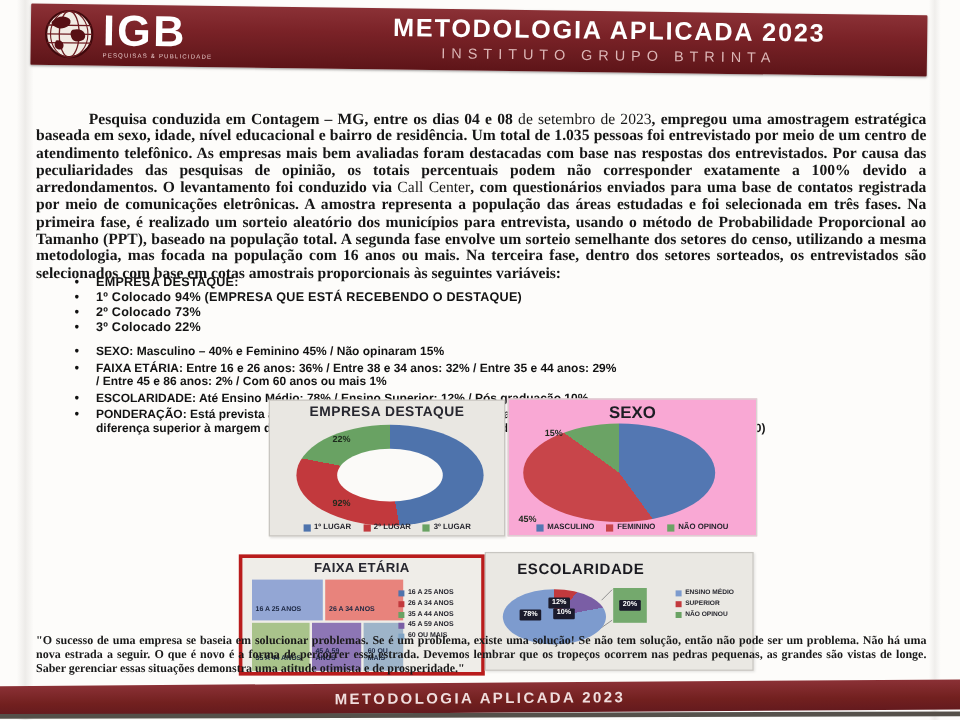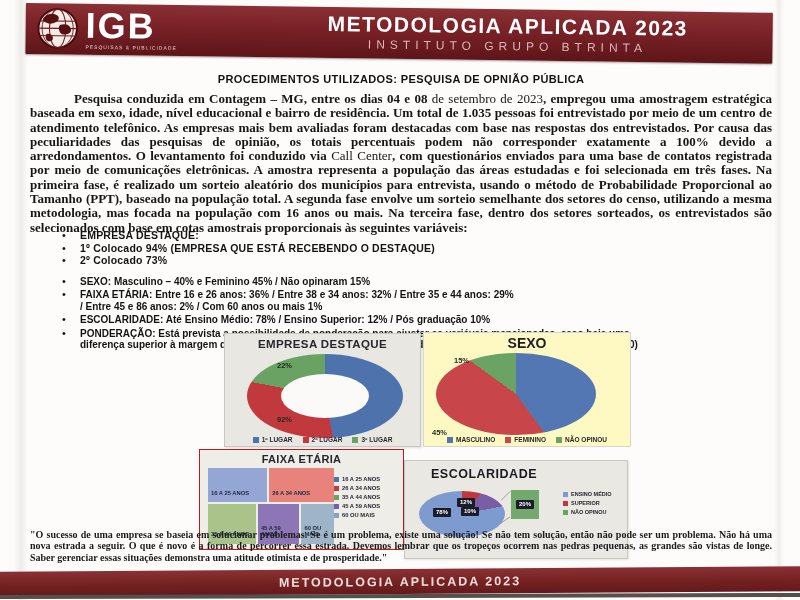--- a/index.html
+++ b/index.html
@@ -59,26 +59,26 @@
   .pie{position:absolute;border-radius:50%;}
   .pct{position:absolute;font-size:7.5px;font-weight:bold;color:#1d2a1d;}
 
   
   .panel-empresa{left:199px;top:333px;width:197px;height:114px;background:#e9e7e2;border:1px solid #c8c6c1;box-shadow:1px 1px 2px rgba(0,0,0,0.12);margin-left:25px;}
   .panel-empresa .chart-title{margin-top:4px;font-size:11.5px;letter-spacing:0.4px;}
   .donut{left:22px;top:20px;width:156px;height:84px;}
   .donut-hole{position:absolute;left:50%;top:50%;transform:translate(-50%,-50%);width:88px;height:44px;background:#fbfaf8;border-radius:50%;}
 
   
-  .panel-sexo{left:423px;top:332px;width:208px;height:115px;background:#fef9c3;border:1px solid #d7d5d0;}
+  .panel-sexo{left:423px;top:332px;width:208px;height:115px;background:#f9a8d4;border:1px solid #d7d5d0;}
   .panel-sexo .chart-title{margin-top:2px;font-size:14px;color:#1d1d24;}
   .pie-sexo{left:12px;top:20px;width:160px;height:82px;}
 
   
-  .panel-faixa{left:199px;top:449px;width:205px;height:101px;background:#efede8;border:1px solid #b91c1c;}
+  .panel-faixa{left:199px;top:462px;width:205px;height:101px;background:#efede8;border:3px solid #b91c1c;}
   .panel-faixa .chart-title{margin-top:3px;font-size:11px;letter-spacing:0.3px;}
   .treemap{position:absolute;left:8px;top:18px;width:126px;height:76px;display:flex;flex-direction:column;gap:2px;}
   .tm-row{display:flex;gap:2px;}
   .tm-r1{flex:0 0 45%;}
   .tm-r2{flex:1;}
   .tm-block{display:flex;align-items:flex-end;padding:0 2px 6px 3px;box-sizing:border-box;}
   .tm-label{font-size:5.8px;font-weight:bold;color:#1c2742;line-height:1.15;}
   .b1{flex:0 0 47%;} .b2{flex:1;} .b3{flex:0 0 38%;} .b4{flex:0 0 33%;} .b5{flex:1;}
   .legend-col{position:absolute;display:flex;flex-direction:column;gap:3px;}
   .legend-col .legend-item{font-size:5.8px;}
@@ -132,36 +132,39 @@
         <span class="logo-igb">IGB</span>
         <span class="logo-sub">PESQUISAS &amp; PUBLICIDADE</span>
       </div>
     </div>
     <div class="banner-titles">
       <div class="banner-main">METODOLOGIA APLICADA 2023</div>
       <div class="banner-sub">INSTITUTO GRUPO BTRINTA</div>
     </div>
   </div>
 
-  <div class="doc-title">PROCEDIMENTOS UTILIZADOS: PESQUISA DE OPNIÃO PÚBLICA</div>
 
   <div class="intro"><span>Pesquisa conduzida em  Contagem – MG, entre os dias 04 e 08 </span><b>de setembro de 2023</b><span>, empregou uma amostragem estratégica baseada em sexo, idade, nível educacional e bairro de residência. Um total de 1.035 pessoas foi entrevistado por meio de um centro de atendimento telefônico. As empresas mais bem avaliadas foram destacadas com base nas respostas dos entrevistados. Por causa das peculiaridades das pesquisas de opinião, os totais percentuais podem não corresponder exatamente a 100% devido a arredondamentos. O levantamento foi conduzido via </span><b>Call Center</b><span>, com questionários enviados para uma base de contatos registrada por meio de comunicações eletrônicas. A amostra representa a população das áreas estudadas e foi selecionada em três fases. Na primeira fase, é realizado um sorteio aleatório dos municípios para entrevista, usando o método de Probabilidade Proporcional ao Tamanho (PPT), baseado na população total. A segunda fase envolve um sorteio semelhante dos setores do censo, utilizando a mesma metodologia, mas focada na população com 16 anos ou mais. Na terceira fase, dentro dos setores sorteados, os entrevistados são selecionados com base em cotas amostrais proporcionais às seguintes variáveis:</span></div>
 
   <div class="bullets">
     <div class="bullet-row g1">
         <span class="marker"></span>
         <span class="bullet-text">EMPRESA DESTAQUE:</span>
       </div>
     <div class="bullet-row g1">
         <span class="marker"></span>
         <span class="bullet-text">1º Colocado 94% (EMPRESA QUE ESTÁ RECEBENDO O DESTAQUE)</span>
       </div>
     <div class="bullet-row g1">
         <span class="marker"></span>
         <span class="bullet-text">2º Colocado 73%</span>
+      </div>
+    <div class="bullet-row g1">
+        <span class="marker"></span>
+        <span class="bullet-text">3º Colocado 22%</span>
       </div>
     <div class="bullet-row gap-above">
         <span class="marker"></span>
         <span class="bullet-text">SEXO: Masculino – 40% e Feminino 45% / Não opinaram 15%</span>
       </div>
     <div class="bullet-row sp-above">
         <span class="marker"></span>
         <span class="bullet-text"><span>FAIXA ETÁRIA: Entre 16 e 26 anos: 36% / Entre 38 e 34 anos: 32% / Entre 35 e 44 anos: 29%</span><span class="cont">/ Entre 45 e 86 anos: 2% / Com 60 anos ou mais 1%</span></span>
       </div>
     <div class="bullet-row sp-above">

